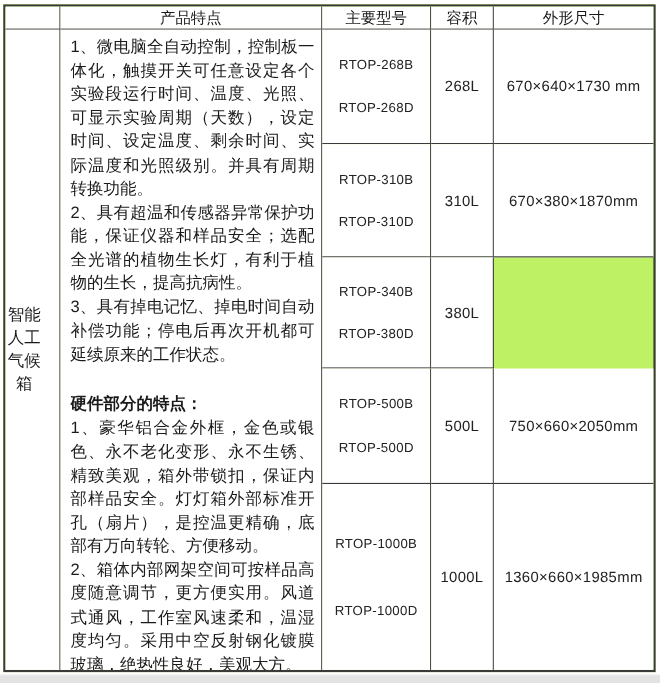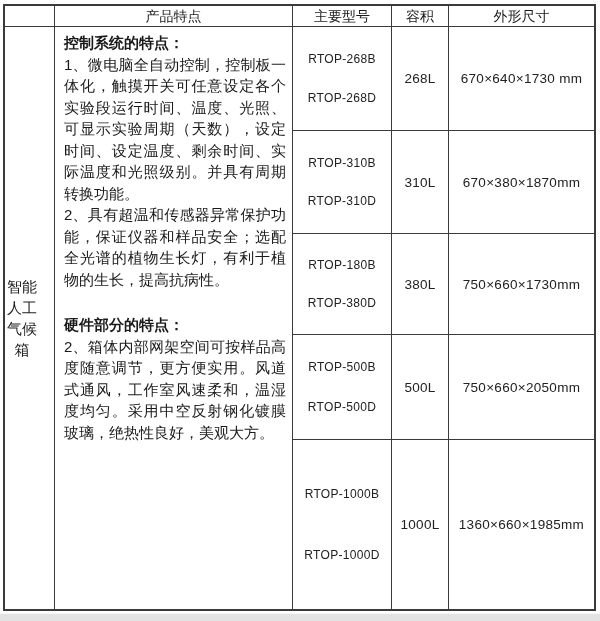--- a/index.html
+++ b/index.html
@@ -101,47 +101,47 @@
   <div class="cell hdr" style="grid-column:2;grid-row:1;">产品特点</div>
   <div class="cell hdr" style="grid-column:3;grid-row:1;">主要型号</div>
   <div class="cell hdr" style="grid-column:4;grid-row:1;">容积</div>
   <div class="cell hdr no-r" style="grid-column:5;grid-row:1;">外形尺寸</div>
 
   <div class="cell cat-cell no-b">
     <div class="cat-text">智能人工气候箱</div>
   </div>
 
   <div class="cell feat-cell no-b">
-    <div class="feat-heading">控制系统的特点：</div>
     <div class="feat-item">1、微电脑全自动控制，控制板一体化，触摸开关可任意设定各个实验段运行时间、温度、光照、可显示实验周期（天数），设定时间、设定温度、剩余时间、实际温度和光照级别。并具有周期转换功能。</div>
     <div class="feat-item">2、具有超温和传感器异常保护功能，保证仪器和样品安全；选配全光谱的植物生长灯，有利于植物的生长，提高抗病性。</div>
+    <div class="feat-item">3、具有掉电记忆、掉电时间自动补偿功能；停电后再次开机都可延续原来的工作状态。</div>
     <div class="feat-heading second">硬件部分的特点：</div>
+    <div class="feat-item">1、豪华铝合金外框，金色或银色、永不老化变形、永不生锈、精致美观，箱外带锁扣，保证内部样品安全。灯灯箱外部标准开孔（扇片），是控温更精确，底部有万向转轮、方便移动。</div>
     <div class="feat-item">2、箱体内部网架空间可按样品高度随意调节，更方便实用。风道式通风，工作室风速柔和，温湿度均匀。采用中空反射钢化镀膜玻璃，绝热性良好，美观大方。</div>
   </div>
 
   <div class="cell model-cell c3 r2">
     <div>RTOP-268B</div>
     <div>RTOP-268D</div>
   </div>
   <div class="cell center-cell c4 r2">268L</div>
   <div class="cell center-cell c5 r2 no-r">670×640×1730 mm</div>
 
   <div class="cell model-cell c3 r3">
     <div>RTOP-310B</div>
     <div>RTOP-310D</div>
   </div>
   <div class="cell center-cell c4 r3">310L</div>
   <div class="cell center-cell c5 r3 no-r">670×380×1870mm</div>
 
   <div class="cell model-cell c3 r4">
-    <div>RTOP-180B</div>
+    <div>RTOP-340B</div>
     <div>RTOP-380D</div>
   </div>
   <div class="cell center-cell c4 r4">380L</div>
-  <div class="cell center-cell c5 r4 no-r">750×660×1730mm</div>
 
   <div class="cell model-cell c3 r5">
     <div>RTOP-500B</div>
     <div>RTOP-500D</div>
   </div>
   <div class="cell center-cell c4 r5">500L</div>
   <div class="cell center-cell c5 r5 no-r">750×660×2050mm</div>
 
   <div class="cell model-cell c3 r6 no-b">
     <div>RTOP-1000B</div>

